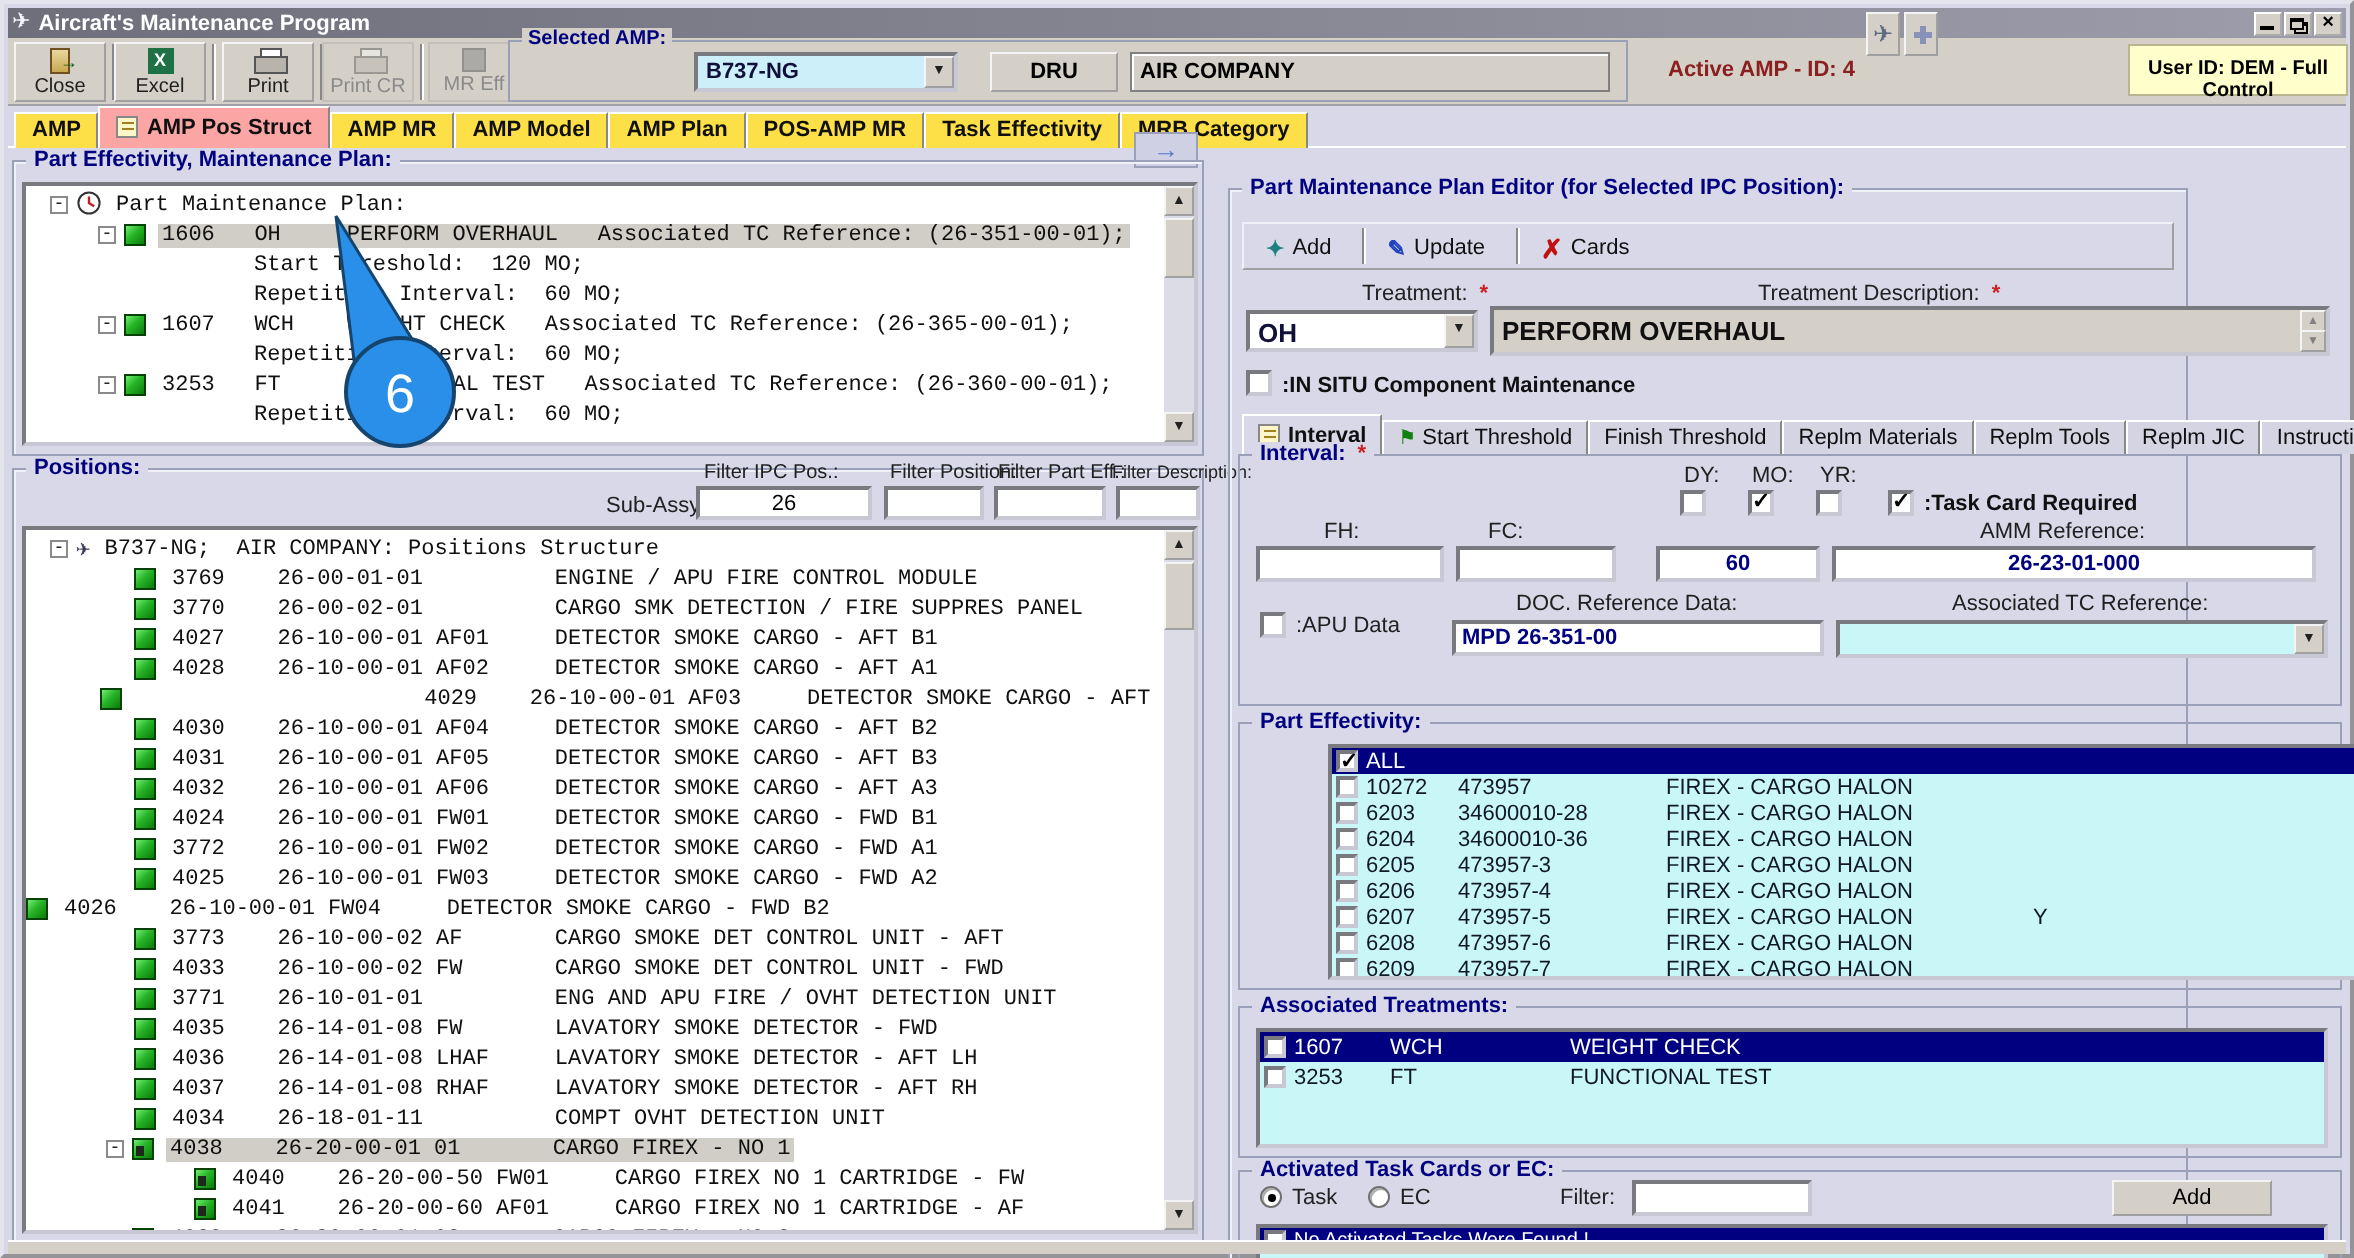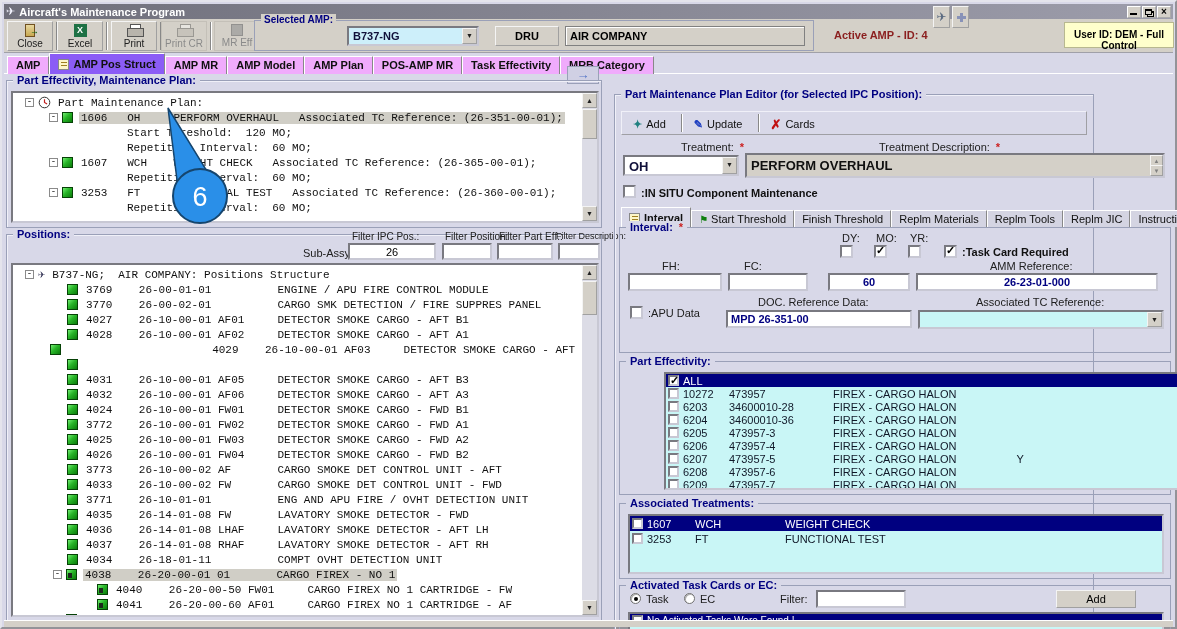--- a/index.html
+++ b/index.html
@@ -62,23 +62,23 @@
   .crossico::after{content:"";position:absolute;left:0;top:3px;width:9px;height:3px;background:#8892b8;}
 
   .activeamp{position:absolute;left:830px;top:10px;width:150px;color:#8b2020;font-weight:bold;}
   .userbox{position:absolute;left:1060px;top:3px;width:110px;height:26px;background:#ffffcc;
     border:1px solid #b8b890;font-weight:bold;text-align:center;padding-top:6px;font-size:10px;}
 
   
   .tabsrow{position:absolute;top:51px;left:2px;right:2px;height:21px;background:#d8d8e8;
     border-bottom:1px solid #fff;}
   .mtab{position:relative;display:inline-block;height:18px;margin-top:3px;padding:2px 8px 0 8px;
-    background:#f0abfc;border:1px solid #888;border-bottom:none;border-top-color:#fff;border-left-color:#fff;
+    background:#fde047;border:1px solid #888;border-bottom:none;border-top-color:#fff;border-left-color:#fff;
     font-weight:bold;color:#101010;cursor:pointer;vertical-align:bottom;}
-  .mtab.active{height:21px;margin-top:0;background:#8b5cf6;padding-top:4px;z-index:2;}
+  .mtab.active{height:21px;margin-top:0;background:#fca5a5;padding-top:4px;z-index:2;}
   .notepad{display:inline-block;width:11px;height:11px;background:#fdf6c8;border:1px solid #888;
     margin-right:4px;vertical-align:-2px;position:relative;}
   .notepad::after{content:"";position:absolute;left:2px;top:2px;width:6px;height:1px;background:#a08020;
     box-shadow:0 3px 0 #a08020;}
 
   
   .group{position:absolute;border:1px solid #9aa0b8;box-shadow:inset 1px 1px 0 #f0f0f8;}
   .group>.legend{position:absolute;top:-7px;left:6px;background:#d8d8e8;padding:0 4px;
     color:#000080;font-weight:bold;white-space:nowrap;}
   .req{color:#cc2020;font-weight:bold;margin-left:6px;}
@@ -263,27 +263,27 @@
     <input class="finput" style="left: 551px; top: 8px; width: 42px;" value="">
 
     <div class="treebox" style="left:4px;top:28px;width:588px;height:354px;">
       <div id="pos-tree" style="padding-top:2px;">
           <div class="trow" style="padding-left: 12px;"><span class="exp">-</span><span class="plane-ico">✈</span><span class="txt">B737-NG;  AIR COMPANY: Positions Structure</span></div>
           <div class="trow" style="padding-left: 54px;"><span class="cube"></span><span class="txt">3769    26-00-01-01          ENGINE / APU FIRE CONTROL MODULE</span></div>
           <div class="trow" style="padding-left: 54px;"><span class="cube"></span><span class="txt">3770    26-00-02-01          CARGO SMK DETECTION / FIRE SUPPRES PANEL</span></div>
           <div class="trow" style="padding-left: 54px;"><span class="cube"></span><span class="txt">4027    26-10-00-01 AF01     DETECTOR SMOKE CARGO - AFT B1</span></div>
           <div class="trow" style="padding-left: 54px;"><span class="cube"></span><span class="txt">4028    26-10-00-01 AF02     DETECTOR SMOKE CARGO - AFT A1</span></div>
           <div class="trow" style="padding-left: 37px; justify-content: space-between;"><span class="cube"></span><span class="txt">4029    26-10-00-01 AF03     DETECTOR SMOKE CARGO - AFT A2</span></div>
-          <div class="trow" style="padding-left: 54px;"><span class="cube"></span></div>
+          <div class="trow" style="padding-left: 54px;"><span class="cube"></span><span class="txt">4030    26-10-00-01 AF04     DETECTOR SMOKE CARGO - AFT B2</span></div>
           <div class="trow" style="padding-left: 54px;"><span class="cube"></span><span class="txt">4031    26-10-00-01 AF05     DETECTOR SMOKE CARGO - AFT B3</span></div>
           <div class="trow" style="padding-left: 54px;"><span class="cube"></span><span class="txt">4032    26-10-00-01 AF06     DETECTOR SMOKE CARGO - AFT A3</span></div>
           <div class="trow" style="padding-left: 54px;"><span class="cube"></span><span class="txt">4024    26-10-00-01 FW01     DETECTOR SMOKE CARGO - FWD B1</span></div>
           <div class="trow" style="padding-left: 54px;"><span class="cube"></span><span class="txt">3772    26-10-00-01 FW02     DETECTOR SMOKE CARGO - FWD A1</span></div>
           <div class="trow" style="padding-left: 54px;"><span class="cube"></span><span class="txt">4025    26-10-00-01 FW03     DETECTOR SMOKE CARGO - FWD A2</span></div>
-          <div class="trow" style="padding-left: 54px; text-align: right;"><span class="cube"></span><span class="txt">4026    26-10-00-01 FW04     DETECTOR SMOKE CARGO - FWD B2</span></div>
+          <div class="trow" style=" text-align: right;"><span class="cube"></span><span class="txt">4026    26-10-00-01 FW04     DETECTOR SMOKE CARGO - FWD B2</span></div>
           <div class="trow" style="padding-left: 54px;"><span class="cube"></span><span class="txt">3773    26-10-00-02 AF       CARGO SMOKE DET CONTROL UNIT - AFT</span></div>
           <div class="trow" style="padding-left: 54px;"><span class="cube"></span><span class="txt">4033    26-10-00-02 FW       CARGO SMOKE DET CONTROL UNIT - FWD</span></div>
           <div class="trow" style="padding-left: 54px;"><span class="cube"></span><span class="txt">3771    26-10-01-01          ENG AND APU FIRE / OVHT DETECTION UNIT</span></div>
           <div class="trow" style="padding-left: 54px;"><span class="cube"></span><span class="txt">4035    26-14-01-08 FW       LAVATORY SMOKE DETECTOR - FWD</span></div>
           <div class="trow" style="padding-left: 54px;"><span class="cube"></span><span class="txt">4036    26-14-01-08 LHAF     LAVATORY SMOKE DETECTOR - AFT LH</span></div>
           <div class="trow" style="padding-left: 54px;"><span class="cube"></span><span class="txt">4037    26-14-01-08 RHAF     LAVATORY SMOKE DETECTOR - AFT RH</span></div>
           <div class="trow" style="padding-left: 54px;"><span class="cube"></span><span class="txt">4034    26-18-01-11          COMPT OVHT DETECTION UNIT</span></div>
           <div class="trow" style="padding-left: 40px;"><span class="exp">-</span><span class="cube marked"></span><span class="txt sel">4038    26-20-00-01 01       CARGO FIREX - NO 1</span></div>
           <div class="trow" style="padding-left: 84px;"><span class="cube marked"></span><span class="txt">4040    26-20-00-50 FW01     CARGO FIREX NO 1 CARTRIDGE - FW</span></div>
           <div class="trow" style="padding-left: 84px;"><span class="cube marked"></span><span class="txt">4041    26-20-00-60 AF01     CARGO FIREX NO 1 CARTRIDGE - AF</span></div>

